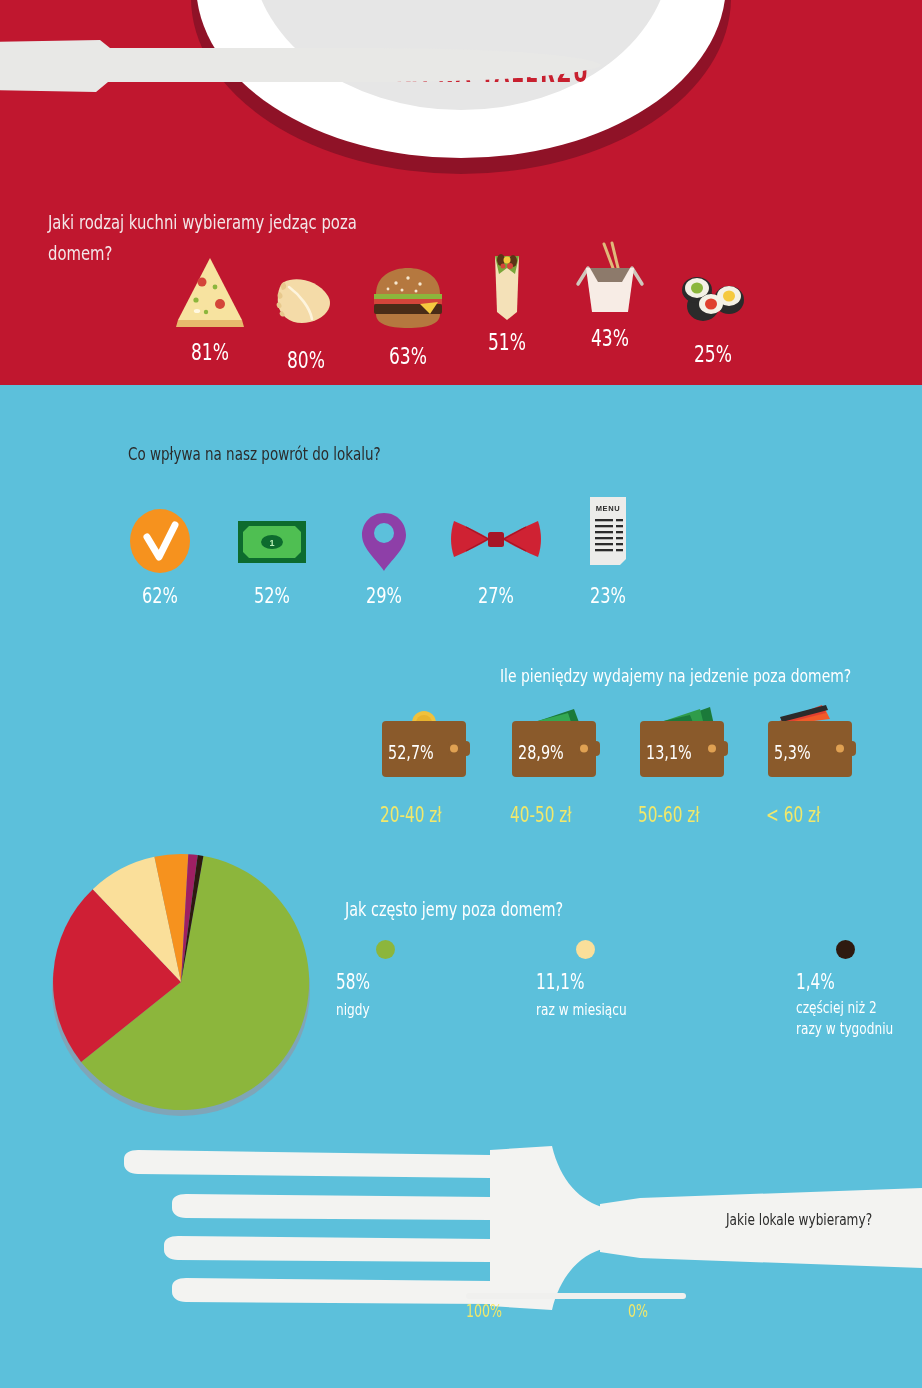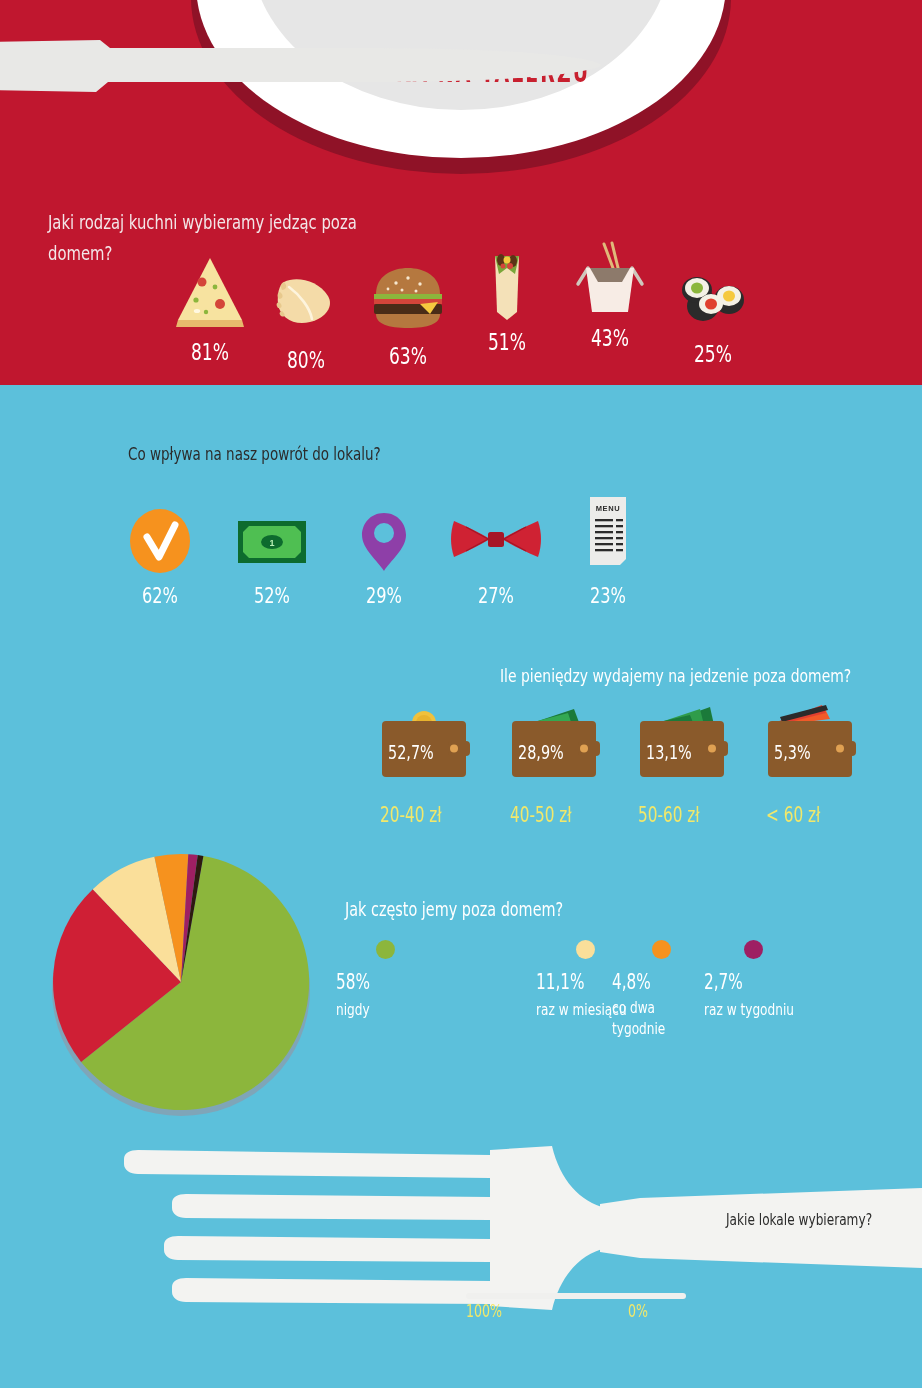--- a/index.html
+++ b/index.html
@@ -424,29 +424,24 @@
     <div class="legend-item" style="left:0px;">
       <div class="legend-dot" style="background:#8cb63c"></div>
       <div class="legend-pct">58%</div>
       <div class="legend-lbl">nigdy</div>
     </div>
     <div class="legend-item" style="left:184px;margin-left:16px;">
       <div class="legend-dot" style="background:#fadf9a"></div>
       <div class="legend-pct">11,1%</div>
       <div class="legend-lbl">raz w miesiącu</div>
     </div>
-    <div class="legend-item" style="left:276px;">
-      <div class="legend-dot" style="background:#f6921e"></div>
-      <div class="legend-pct">4,8%</div>
-      <div class="legend-lbl">co dwa tygodnie</div>
-    </div>
-    <div class="legend-item" style="left:368px;">
-      <div class="legend-dot" style="background:#9e1f63"></div>
-      <div class="legend-pct">2,7%</div>
-      <div class="legend-lbl">raz w tygodniu</div>
+    <div class="legend-item" style="left:460px;">
+      <div class="legend-dot" style="background:#2e1a10"></div>
+      <div class="legend-pct">1,4%</div>
+      <div class="legend-lbl">częściej niż 2 razy w tygodniu</div>
     </div>
   </div>
 
   <div class="fork-block">
     <svg width="922" height="200" viewBox="0 0 922 200">
       <path d="M140 13 C180 5, 520 2, 548 6 L548 54 L200 54 C170 54, 140 40, 140 28 Z" fill="#ffffff" opacity="0"></path>
 
       <path d="M124 19 C124 13, 130 10, 138 10 L490 15 C500 16, 505 21, 505 27 C505 33, 500 38, 490 38 L138 34 C130 34, 124 30, 124 24 Z" fill="#f3f3f1"></path>
 
       <path d="M172 63 C172 57, 178 54, 186 54 L490 57 C500 58, 505 63, 505 69 C505 75, 500 80, 490 80 L186 78 C178 78, 172 74, 172 68 Z" fill="#f3f3f1"></path>

